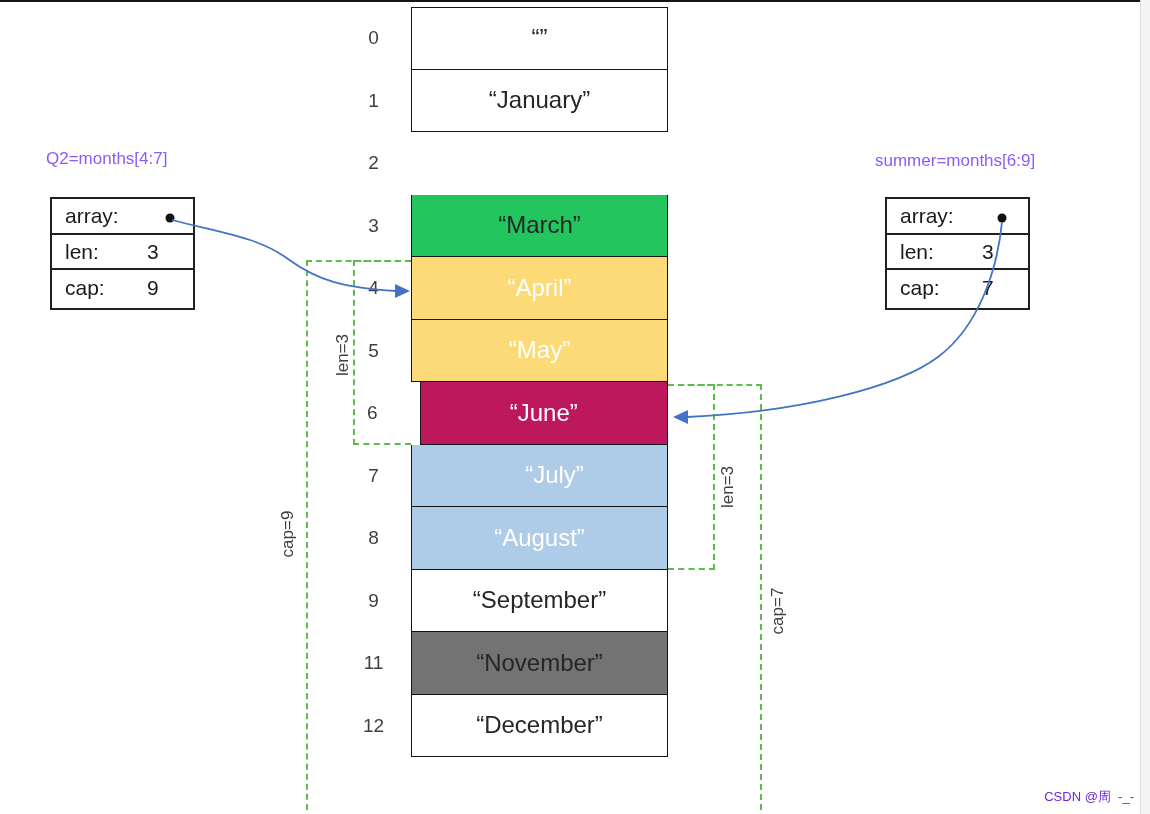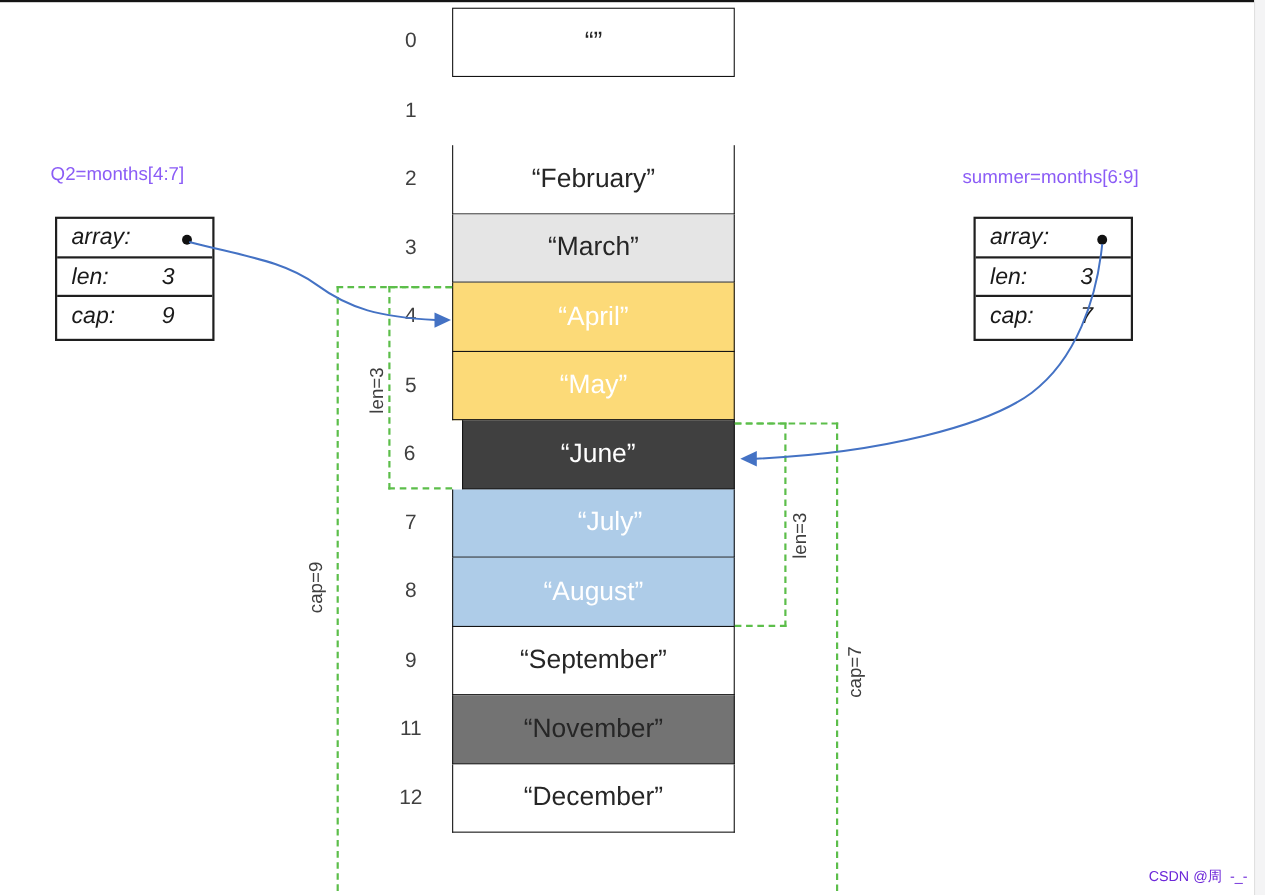--- a/index.html
+++ b/index.html
@@ -37,21 +37,21 @@
     background:#ffffff;
   }
   .array-row:first-child .cell{border-top:1.8px solid #141414;}
   .cell.light-text{color:#ffffff;}
   
   .slice-title{
     position:absolute;font-size:17px;color:#8b5cf6;white-space:nowrap;
   }
   .struct{
     position:absolute;width:145px;box-sizing:border-box;
-    border:2px solid #1f1f1f;background:#fff;font-style:italic;
+    border:2px solid #1f1f1f;background:#fff;
   }
   .struct-row{
     position:relative;height:35.7px;box-sizing:border-box;
     border-bottom:2px solid #1f1f1f;
     display:flex;align-items:center;
     font-size:21px;color:#1a1a1a;
     padding-left:13px;
   }
   .struct-row:last-child{border-bottom:none;}
   .struct-val{position:absolute;left:95px;top:0;height:100%;display:flex;align-items:center;}
@@ -90,40 +90,40 @@
 
   <div class="top-line"></div>
 
   <div class="array-wrap">
       <div class="array-row">
         <div class="idx">0</div>
         <div class="cell" style="background: rgb(255, 255, 255);">“”</div>
       </div>
       <div class="array-row">
         <div class="idx">1</div>
+        <div class="cell" style="background: rgb(255, 255, 255);">“January”</div>
       </div>
       <div class="array-row">
         <div class="idx">2</div>
-        <div class="cell" style="background: rgb(255, 255, 255);">“February”</div>
       </div>
       <div class="array-row">
         <div class="idx">3</div>
-        <div class="cell" style="background: #e5e5e5;">“March”</div>
+        <div class="cell" style="background: #22c55e;">“March”</div>
       </div>
       <div class="array-row">
         <div class="idx">4</div>
         <div class="cell light-text" style="background: rgb(252, 218, 120);">“April”</div>
       </div>
       <div class="array-row">
         <div class="idx">5</div>
         <div class="cell light-text" style="background: rgb(252, 218, 120);">“May”</div>
       </div>
       <div class="array-row">
         <div class="idx">6</div>
-        <div class="cell light-text" style="background: #404040; margin-left: 11px;">“June”</div>
+        <div class="cell light-text" style="background: #be185d; margin-left: 11px;">“June”</div>
       </div>
       <div class="array-row">
         <div class="idx">7</div>
         <div class="cell light-text" style="background: rgb(174, 204, 232); padding-left: 30px;">“July”</div>
       </div>
       <div class="array-row">
         <div class="idx">8</div>
         <div class="cell light-text" style="background: rgb(174, 204, 232);">“August”</div>
       </div>
       <div class="array-row">

